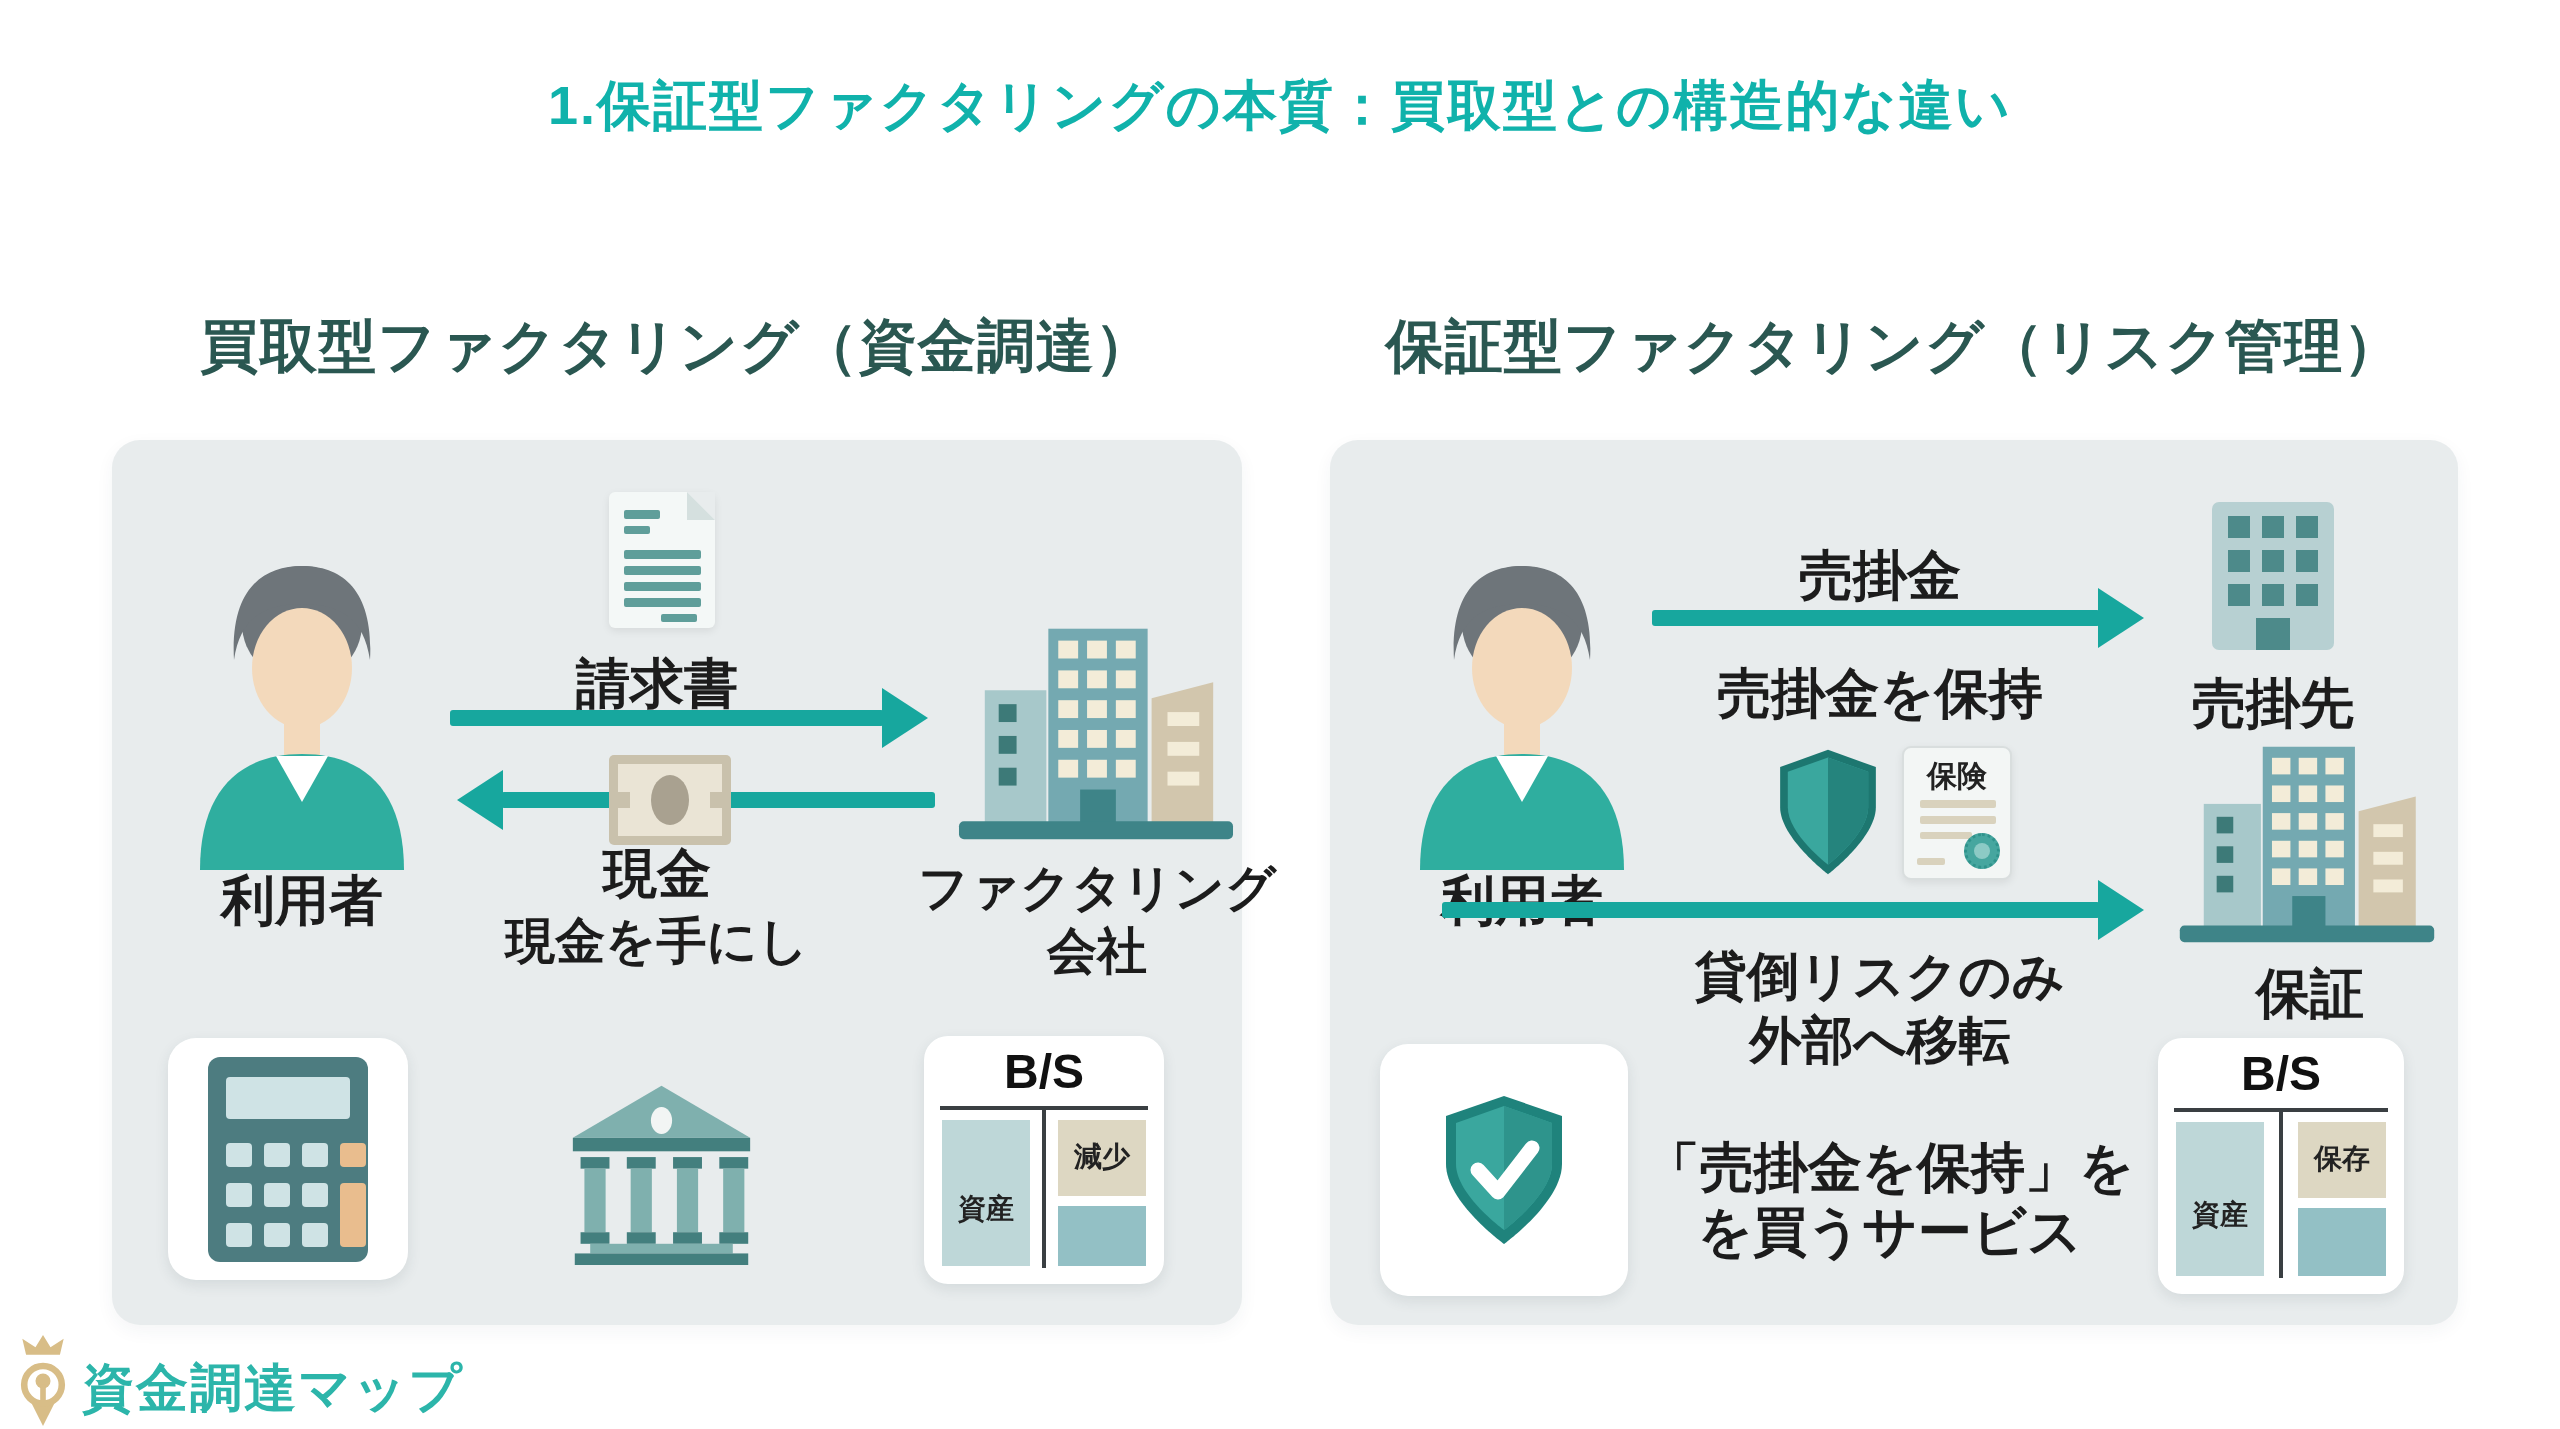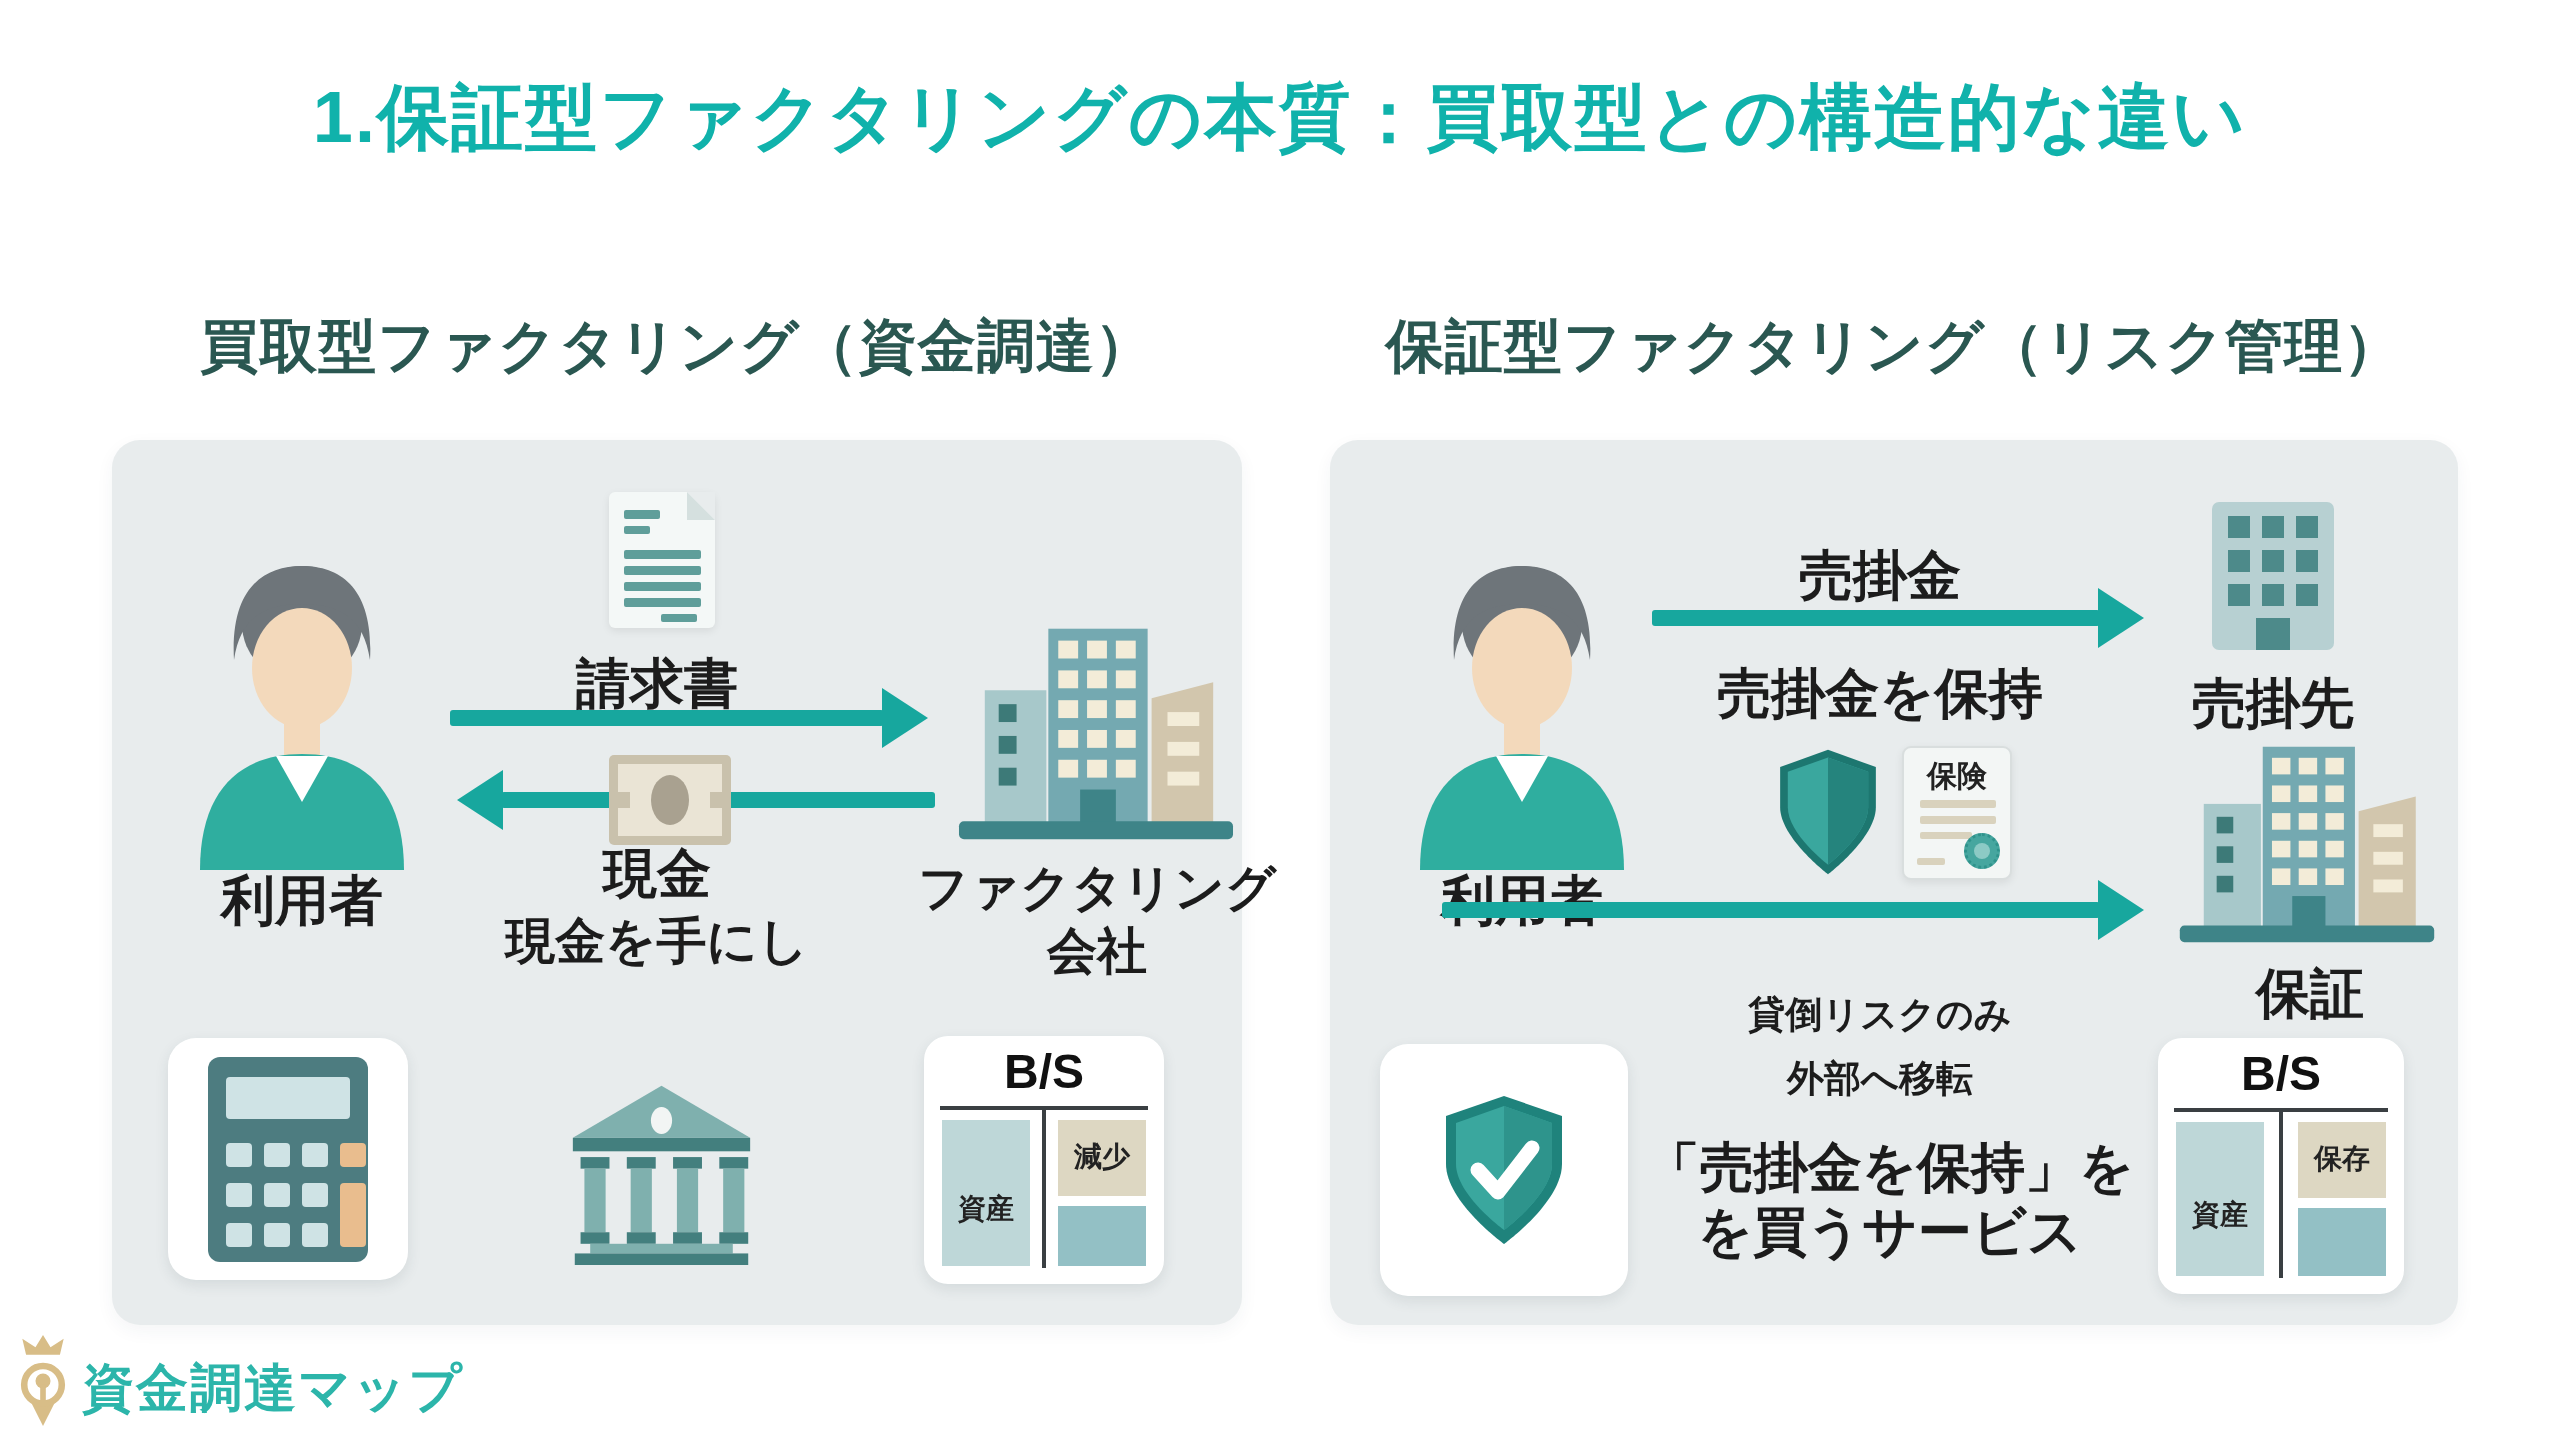--- a/index.html
+++ b/index.html
@@ -23,35 +23,35 @@
   *{box-sizing:border-box;margin:0;padding:0;}
   html,body{width:2560px;height:1429px;}
   body{
     position:relative;background:#ffffff;overflow:hidden;
     font-family:"Liberation Sans","DejaVu Sans",sans-serif;color:var(--ink);
   }
   .abs{position:absolute;}
   .ctr{text-align:center;}
   .page-title{
     left:0;top:70px;width:2560px;text-align:center;
-    font-size:72px;font-weight:800;color:var(--teal-title);letter-spacing:2px;
+    font-size:54px;font-weight:800;color:var(--teal-title);letter-spacing:2px;
   }
   .col-header{
     top:308px;font-size:58px;font-weight:800;color:var(--teal-dark-header);
     text-align:center;letter-spacing:1px;
   }
   .panel{
     top:440px;height:885px;width:1130px;background:var(--panel);
     border-radius:28px;box-shadow:0 6px 18px rgba(40,60,70,.05);
   }
   #panel-left{left:112px;}
   #panel-right{left:1330px;width:1128px;}
   .lbl{font-weight:800;color:var(--ink);}
   .f54{font-size:54px;}
-  .f52{font-size:37px;margin-top:48px;}
+  .f52{font-size:52px;}
   .f50{font-size:50px;}
 
   
   .arrow{height:60px;z-index:1;}
   .arrow .bar{position:absolute;left:0;top:22px;height:16px;background:var(--arrow);border-radius:3px;}
   .arrow .head-r{position:absolute;top:0;width:0;height:0;
     border-top:30px solid transparent;border-bottom:30px solid transparent;
     border-left:46px solid var(--arrow);}
   .arrow .head-l{position:absolute;top:0;left:0;width:0;height:0;
     border-top:30px solid transparent;border-bottom:30px solid transparent;

